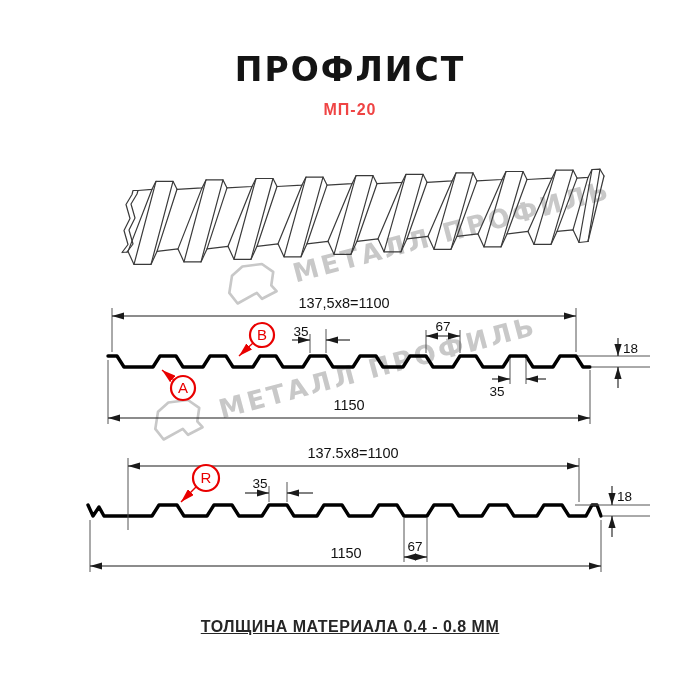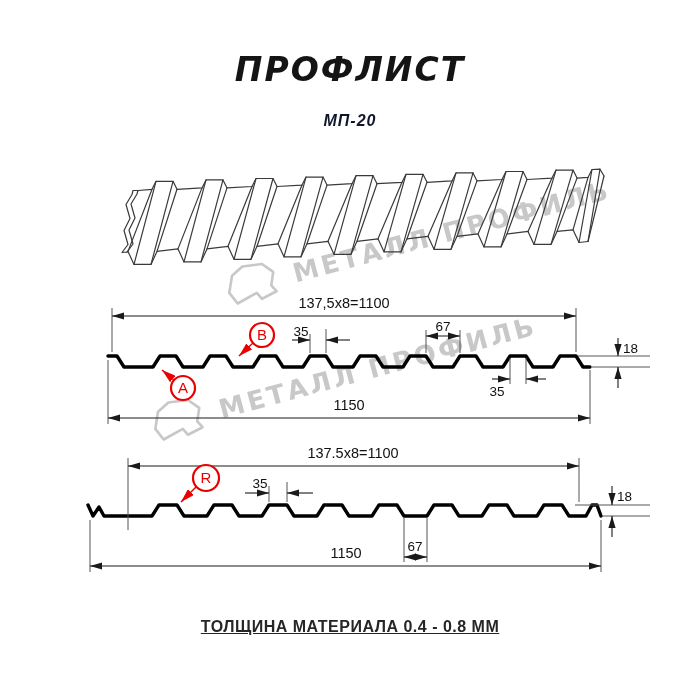--- a/index.html
+++ b/index.html
@@ -1,21 +1,21 @@
 <!DOCTYPE html>
 <html><head>
 <meta charset="utf-8">
 <style>
   html,body{margin:0;padding:0;background:#ffffff;}
   .page{position:relative;width:700px;height:700px;background:#fff;overflow:hidden;
         font-family:"Liberation Sans", sans-serif;}
-  .header{position:absolute;top:50px;left:0;width:700px;text-align:center;z-index:5;font-style:italic;}
+  .header{position:absolute;top:50px;left:0;width:700px;text-align:center;z-index:5;}
   .title{font-family:"DejaVu Sans", sans-serif;font-weight:700;font-size:33px;
          letter-spacing:2px;color:#141414;margin:0;}
-  .subtitle{margin-top:23px;font-size:16px;font-weight:600;letter-spacing:1px;color:#0f172a;}
+  .subtitle{margin-top:12px;font-size:16px;font-weight:600;letter-spacing:1px;color:#ef4444;}
   .caption{position:absolute;top:618px;left:0;width:700px;text-align:center;z-index:5;
            font-size:16px;font-weight:600;letter-spacing:.5px;color:#262626;text-decoration:underline;}
   .wm{position:absolute;display:flex;align-items:center;gap:12px;z-index:1;
       transform-origin:left center;transform:rotate(-15deg);color:#c8c8c8;}
   .wm-text{font-family:"DejaVu Sans", sans-serif;font-weight:700;font-size:26px;
            letter-spacing:3px;white-space:nowrap;}
   #wm1{left:222px;top:268px;}
   #wm2{left:148px;top:404px;}
   svg.draw{position:absolute;left:0;top:0;z-index:2;}
   .sheet{stroke:#3a3a3a;stroke-width:1.2;fill:none;stroke-linejoin:round;stroke-linecap:round;}

